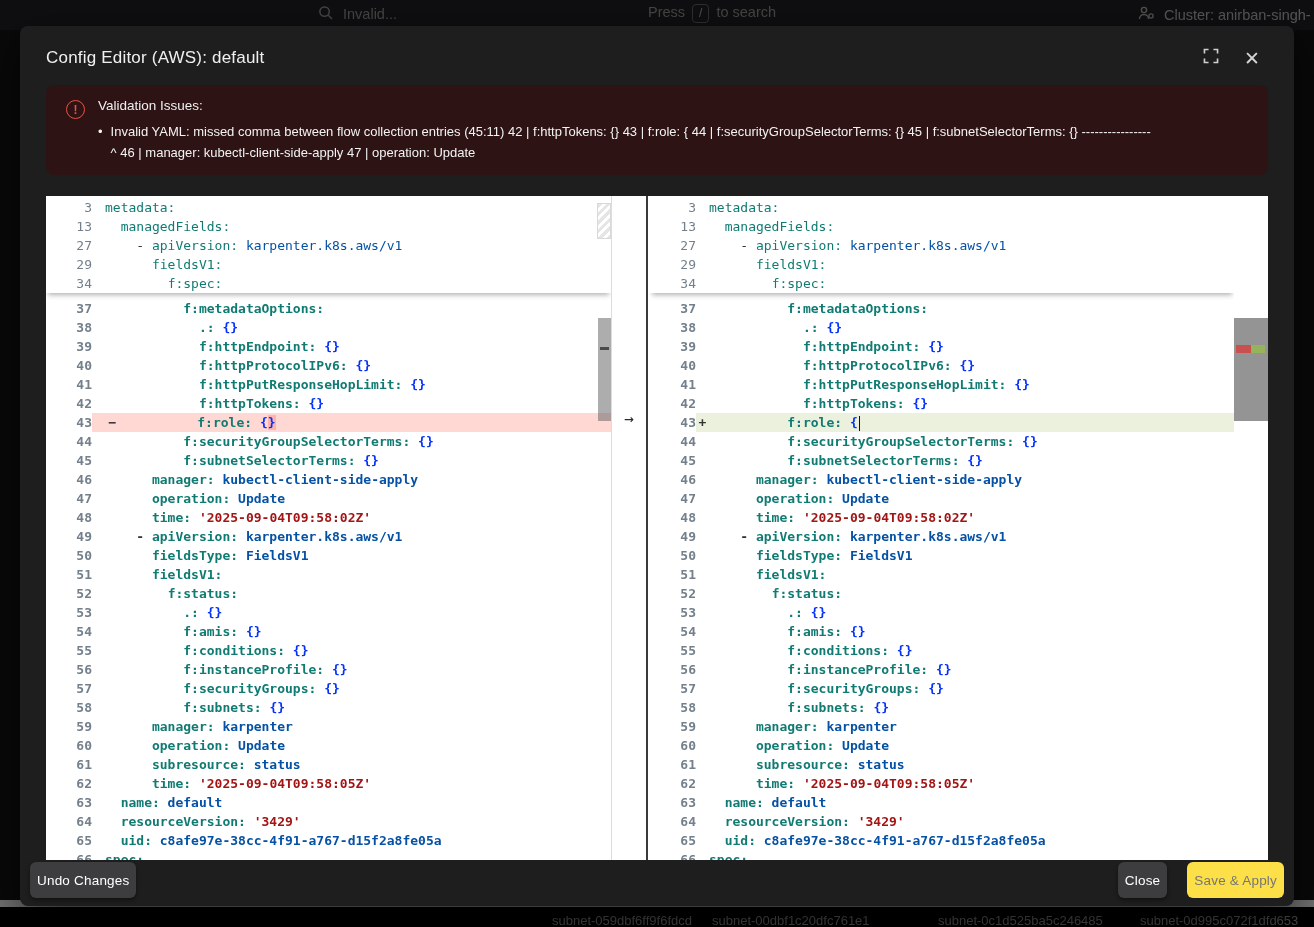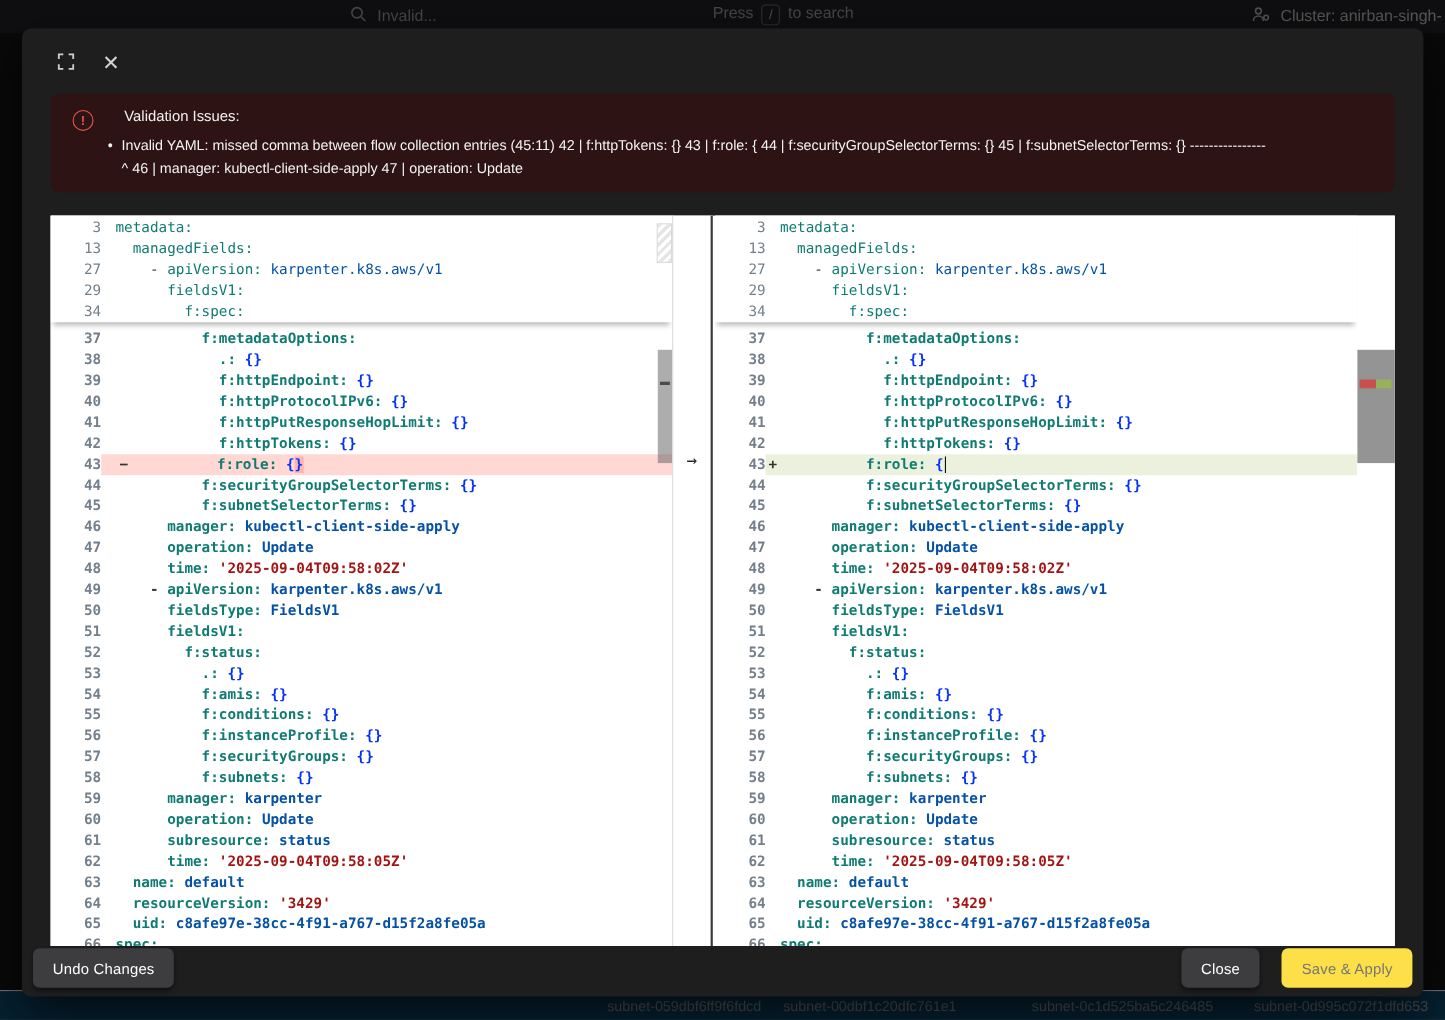--- a/index.html
+++ b/index.html
@@ -5,36 +5,36 @@
   *{margin:0;padding:0;box-sizing:border-box;}
   html,body{width:1314px;height:927px;overflow:hidden;background:#141414;font-family:"Liberation Sans",sans-serif;}
   body{position:relative;}
 
   
   .topbar{position:absolute;top:0;left:0;width:100%;height:30px;background:#232327;}
   .search-box{position:absolute;left:318px;top:5px;display:flex;align-items:center;gap:10px;color:#9b9b9b;font-size:14.5px;}
   .search-hint{position:absolute;left:648px;top:4px;display:flex;align-items:flex-start;gap:7px;color:#9b9b9b;font-size:14.5px;}
   .kbd{border:1px solid #6a6a6a;border-radius:4px;padding:0 6px;font-size:12px;height:19px;line-height:17px;color:#b5b5b5;}
   .cluster{position:absolute;left:1138px;top:5px;display:flex;align-items:center;gap:9px;color:#c0c0c0;font-size:14.5px;white-space:nowrap;}
-  .bottom-strip{position:absolute;bottom:0;left:0;width:100%;height:27px;background:#0c4a6e;border-top:1px solid #ffffff;padding-left:40px;}
+  .bottom-strip{position:absolute;bottom:0;left:0;width:100%;height:27px;background:#000000;border-top:7px solid #ffffff;padding-left:40px;}
   .bottom-strip span{position:absolute;top:6px;color:#a9a9a9;font-size:13px;white-space:nowrap;}
   .overlay{position:absolute;inset:0;background:rgba(0,0,0,0.55);}
 
   
   .modal{position:absolute;left:20px;top:26px;width:1274px;height:880px;background:#1e1e1f;border-radius:8px;box-shadow:0 14px 44px rgba(0,0,0,.65);}
   .modal-header{display:flex;align-items:center;padding:18px 28px 0 26px;}
   .modal-title{color:#f0f0f0;font-size:17px;font-weight:500;flex:1;letter-spacing:.2px;}
   .icon-btn{width:28px;height:28px;display:flex;align-items:center;justify-content:center;color:#cfcfcf;cursor:pointer;border-radius:4px;}
   .icon-btn + .icon-btn{margin-left:13px;}
   .close-x{font-size:19px;line-height:1;color:#d4d4d4;}
 
   
   .validation{margin:13px 26px 14px;background:#2d1314;border-radius:8px;padding:13px 16px 12px 20px;display:flex;gap:13px;color:#f0f0f0;min-height:86px;}
   .err-icon{width:19px;height:19px;border:1.7px solid #e5534b;border-radius:50%;color:#e5534b;font-weight:bold;font-size:12px;display:flex;align-items:center;justify-content:center;flex-shrink:0;margin-top:2px;}
-  .v-title{font-size:13.5px;margin-bottom:8px;margin-left:15px;}
+  .v-title{font-size:13.5px;margin-bottom:8px;}
   .v-msg{display:flex;gap:8px;font-size:13px;line-height:21px;color:#f3f3f3;}
   .v-bullet{flex-shrink:0;}
 
   
   .editor{position:absolute;left:26px;top:170px;width:1222px;height:664px;background:#ffffff;font-family:"DejaVu Sans Mono","Liberation Mono",monospace;font-size:13px;color:#1f1f1f;}
   .pane{position:absolute;top:0;height:664px;overflow:hidden;background:#fff;}
   .pane-left{left:0;width:565px;}
   .mid{position:absolute;left:565px;top:0;width:37px;height:664px;background:#fff;border-left:1px solid #dcdcdc;border-right:2px solid #3a3a3a;}
   .pane-right{left:604px;width:584px;}
   .overview{position:absolute;left:1188px;top:0;width:34px;height:664px;background:#fff;}
@@ -66,21 +66,21 @@
   
   .revert{position:absolute;left:568px;top:213px;width:30px;height:19px;display:flex;align-items:center;justify-content:center;font-size:16px;color:#2b2b2b;z-index:6;cursor:pointer;background:transparent;}
 
   
   .ov-slider{position:absolute;left:0;top:122px;width:34px;height:103px;background:rgba(0,0,0,.42);}
   .ov-red{position:absolute;left:2px;top:149px;width:15px;height:8px;background:#c8504e;z-index:2;}
   .ov-green{position:absolute;left:17px;top:149px;width:14px;height:8px;background:#96b25a;z-index:2;}
 
   
   .modal-footer{position:absolute;left:0;bottom:0;width:100%;height:46px;display:flex;align-items:center;padding:0 10px 6px 10px;}
-  .btn{height:36px;border-radius:6px;background:#3d3d40;color:#fff;font-size:13.5px;padding:0 18px;display:flex;align-items:center;box-shadow:0 2px 4px rgba(0,0,0,.45);cursor:pointer;border:none;font-family:"Liberation Sans",sans-serif;letter-spacing:.2px;}
+  .btn{height:36px;border-radius:6px;background:#3d3d40;color:#fff;font-size:13.5px;padding:0 7px;display:flex;align-items:center;box-shadow:0 2px 4px rgba(0,0,0,.45);cursor:pointer;border:none;font-family:"Liberation Sans",sans-serif;letter-spacing:.2px;}
   .btn-close{margin-left:auto;}
   .btn-save{background:#fde047;color:#767676;box-shadow:none;margin-left:20px;cursor:default;}
 </style>
 </head>
 <body>
 
 <div class="topbar">
   <div class="search-box">
     <span>
       <svg width="15" height="15" viewBox="0 0 16 16">
@@ -110,20 +110,21 @@
   <span style="left:552px">subnet-059dbf6ff9f6fdcd</span>
   <span style="left:712px">subnet-00dbf1c20dfc761e1</span>
   <span style="left:938px">subnet-0c1d525ba5c246485</span>
   <span style="left:1140px">subnet-0d995c072f1dfd653</span>
 </div>
 <div class="overlay"></div>
 
 <div class="modal">
 
   <div class="modal-header">
+    <div class="modal-title">Config Editor (AWS): default</div>
     <div class="icon-btn">
       <span>
         <svg width="18" height="18" viewBox="0 0 22 22" fill="none" stroke="#cfcfcf" stroke-width="2">
             <path d="M3 8V3h5"></path>
             <path d="M14 3h5v5"></path>
             <path d="M19 14v5h-5"></path>
             <path d="M8 19H3v-5"></path>
           </svg>
       </span>
     </div>

